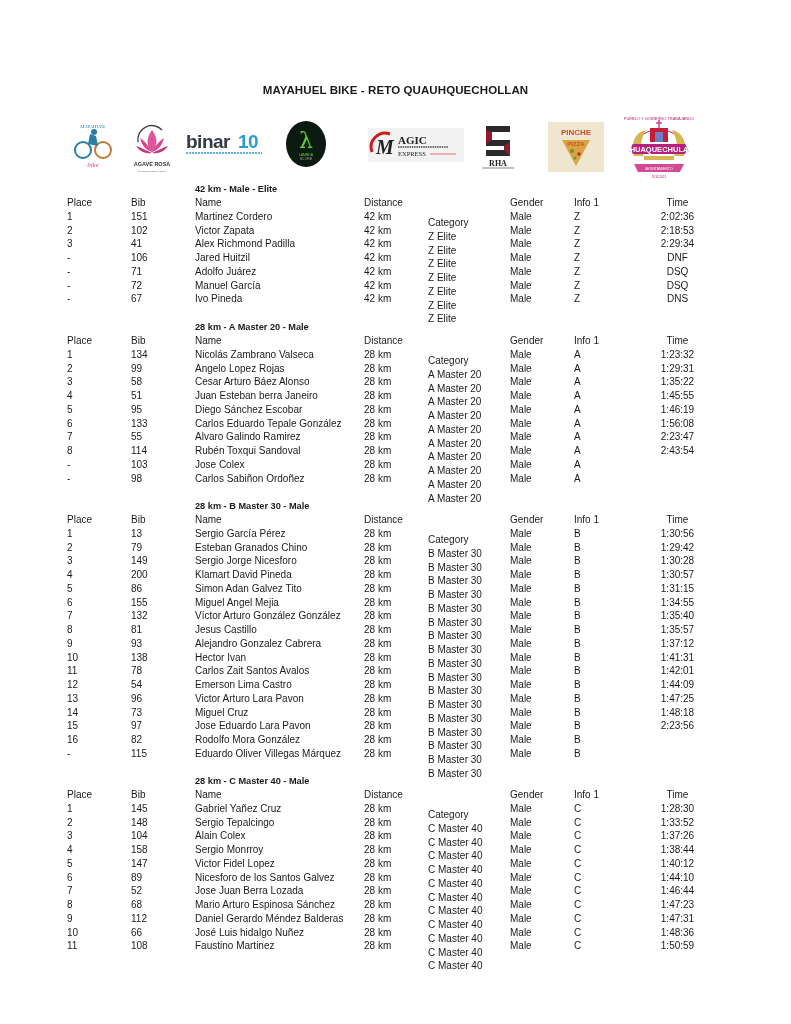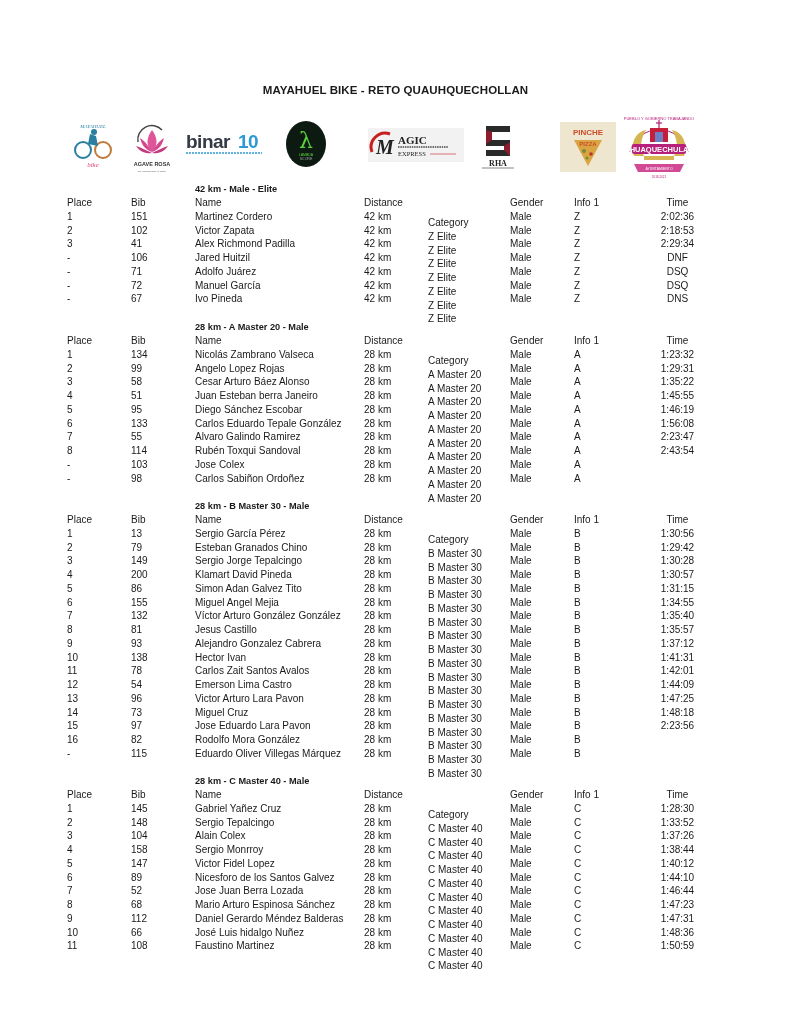--- a/index.html
+++ b/index.html
@@ -84,21 +84,21 @@
   <div class="logo" style="left:478px; top:10px; width:40px; height:52px;">
     <svg width="40" height="52" viewBox="0 0 40 52">
       <path d="M8 4 L32 4 L32 10 L14 10 L14 18 L32 18 L32 34 L8 34 L8 28 L26 28 L26 24 L8 24 Z" fill="#2a2a2a"></path>
       <path d="M14 10 L14 18 L8 22 L8 8 Z" fill="#8c1c2e"></path>
       <path d="M26 24 L32 20 L32 34 L26 28 Z" fill="#8c1c2e"></path>
       <text x="20" y="44" font-size="8" text-anchor="middle" fill="#222" font-weight="bold" font-family="Liberation Serif, serif">RHA</text>
       <line x1="4" y1="46" x2="36" y2="46" stroke="#333" stroke-width="0.6"></line>
     </svg>
   </div>
 
-  <div class="logo" style="left:548px; top:10px; width:56px; height:50px;margin-left:12px;">
+  <div class="logo" style="left:548px; top:10px; width:56px; height:50px;">
     <svg width="56" height="50" viewBox="0 0 56 50">
       <rect x="0" y="0" width="56" height="50" fill="#efe6cf"></rect>
       <text x="28" y="13" font-size="8" text-anchor="middle" fill="#c94f2a" font-weight="bold" font-family="Liberation Sans, sans-serif">PINCHE</text>
       <path d="M14 18 L42 18 L28 44 Z" fill="#d9a441"></path>
       <text x="28" y="24" font-size="6" text-anchor="middle" fill="#c94f2a" font-weight="bold" font-family="Liberation Sans, sans-serif">PIZZA</text>
       <circle cx="24" cy="29" r="2" fill="#7a8a3a"></circle>
       <circle cx="31" cy="32" r="1.8" fill="#b33a2a"></circle>
       <circle cx="27" cy="36" r="1.5" fill="#7a8a3a"></circle>
     </svg>
   </div>
@@ -354,21 +354,21 @@
         <span class="c c-name">Esteban Granados Chino</span>
         <span class="c c-dist">28 km</span>
         <span class="c c-cat">B Master 30</span>
         <span class="c c-gen">Male</span>
         <span class="c c-info">B</span>
         <span class="c c-time">1:29:42</span>
       </div>
       <div class="row" style="top: 53.25px;">
         <span class="c c-place">3</span>
         <span class="c c-bib">149</span>
-        <span class="c c-name">Sergio Jorge Tepalcingo</span>
+        <span class="c c-name">Sergio Jorge Nicesforo</span>
         <span class="c c-dist">28 km</span>
         <span class="c c-cat">B Master 30</span>
         <span class="c c-gen">Male</span>
         <span class="c c-info">B</span>
         <span class="c c-time">1:30:28</span>
       </div>
       <div class="row" style="top: 67px;">
         <span class="c c-place">4</span>
         <span class="c c-bib">200</span>
         <span class="c c-name">Klamart David Pineda</span>

